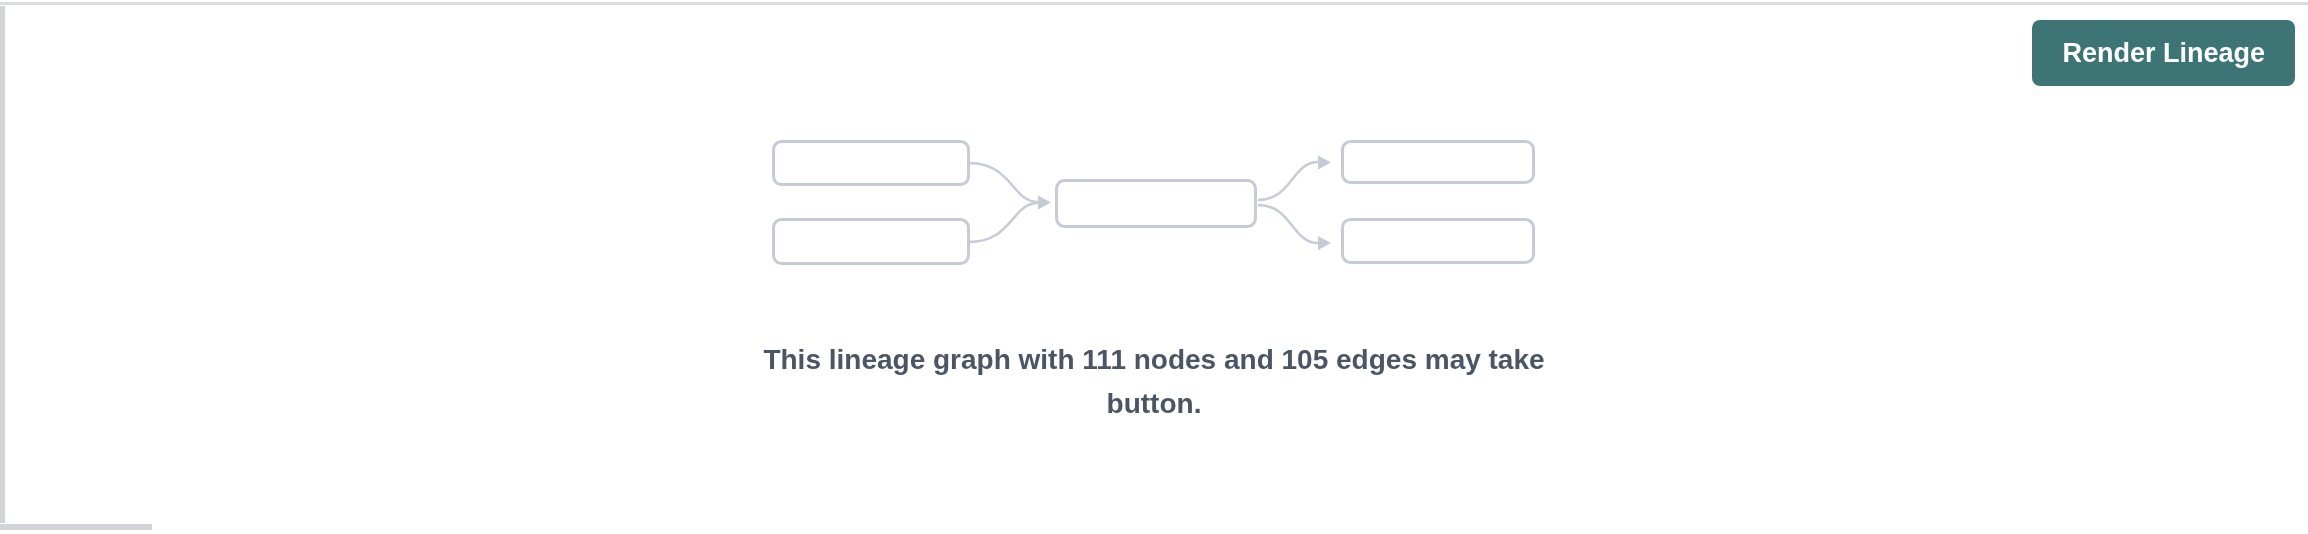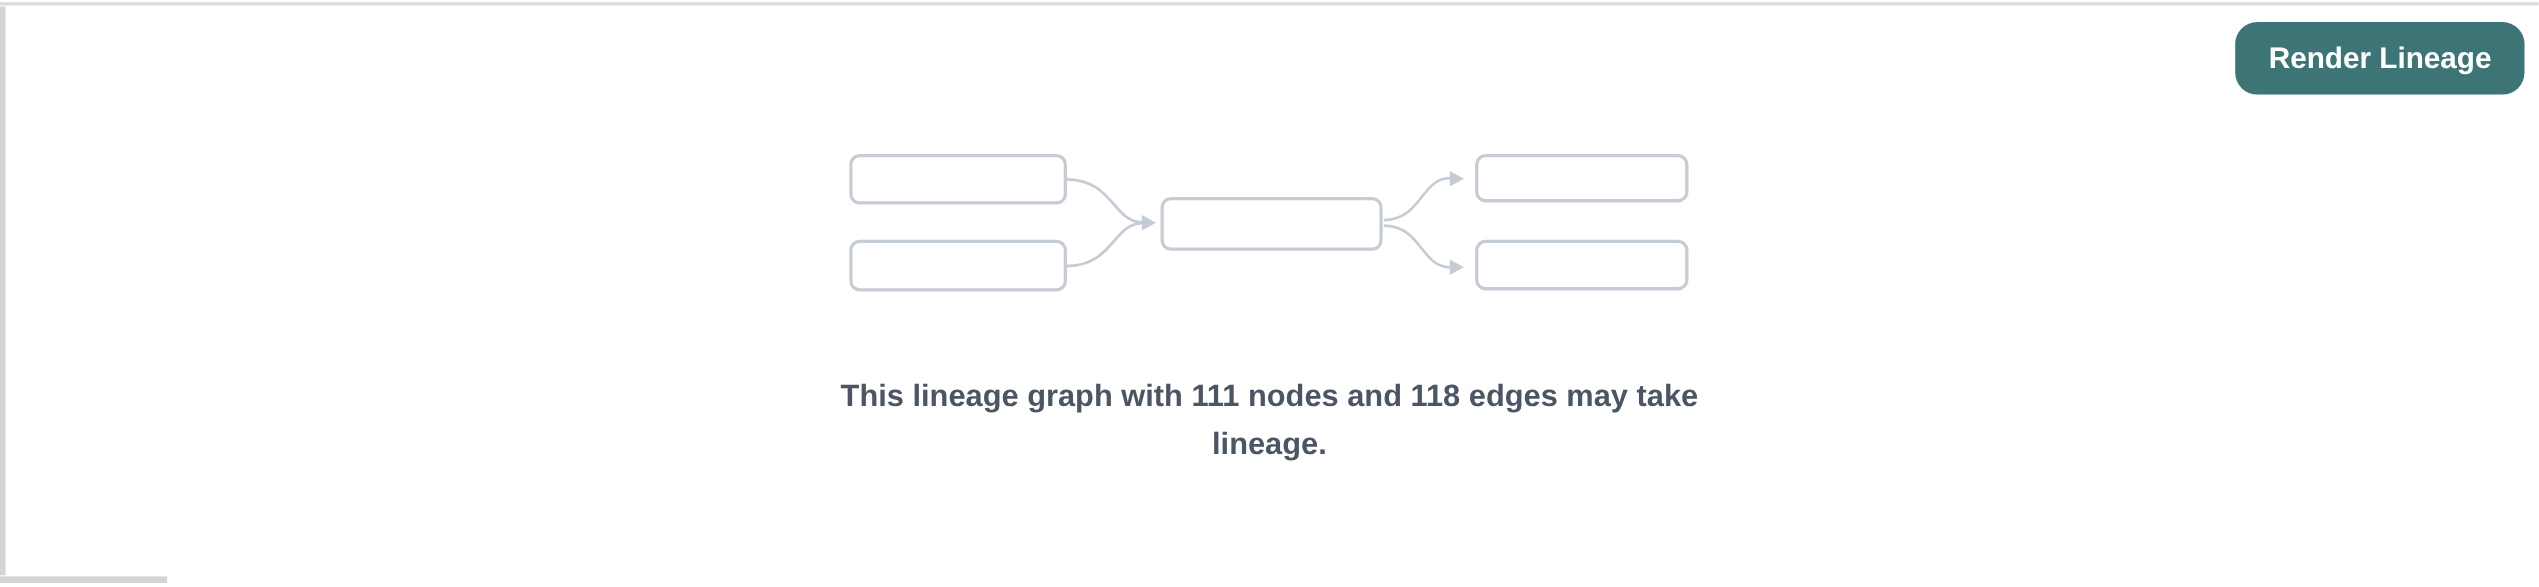--- a/index.html
+++ b/index.html
@@ -30,21 +30,21 @@
     background: #d3d4d8;
   }
   .render-btn {
     position: absolute;
     top: 20px; right: 13px;
     height: 66px;
     padding: 0 30px;
     background: #3d7576;
     color: #ffffff;
     border: none;
-    border-radius: 20px;
+    border-radius: 8px;
     font-family: "Liberation Sans", sans-serif;
     font-size: 27px;
     font-weight: 700;
     cursor: pointer;
     display: flex;
     align-items: center;
     justify-content: center;
   }
   .content {
     position: absolute;
@@ -92,17 +92,17 @@
       <path d="M486,65 C520,65 520,103 546,103"></path>
     </g>
     <g fill="#c6ccd6" stroke="none">
       <path d="M266,55.5 L279,62.5 L266,69.5 z"></path>
       <path d="M546,15.5 L559,22.5 L546,29.5 z"></path>
       <path d="M546,96 L559,103 L546,110 z"></path>
     </g>
   </svg>
 
   <div class="warning">
-    <div>This lineage graph with 111 nodes and 118 edges may take</div>
-    <div>lineage.</div>
+    <div>This lineage graph with 111 nodes and 105 edges may take</div>
+    <div>button.</div>
   </div>
 
 </div>
 
 </body></html>

